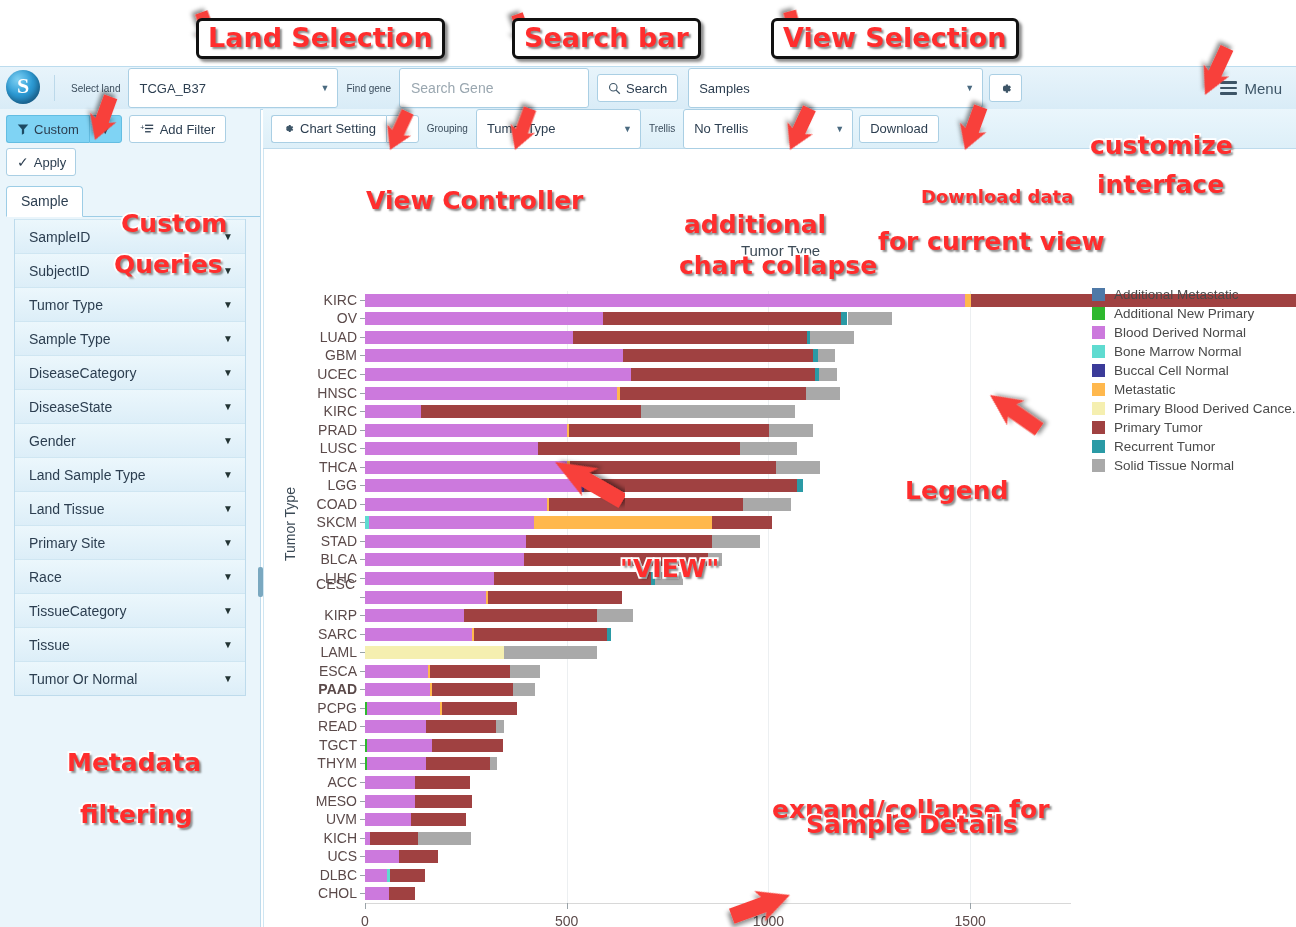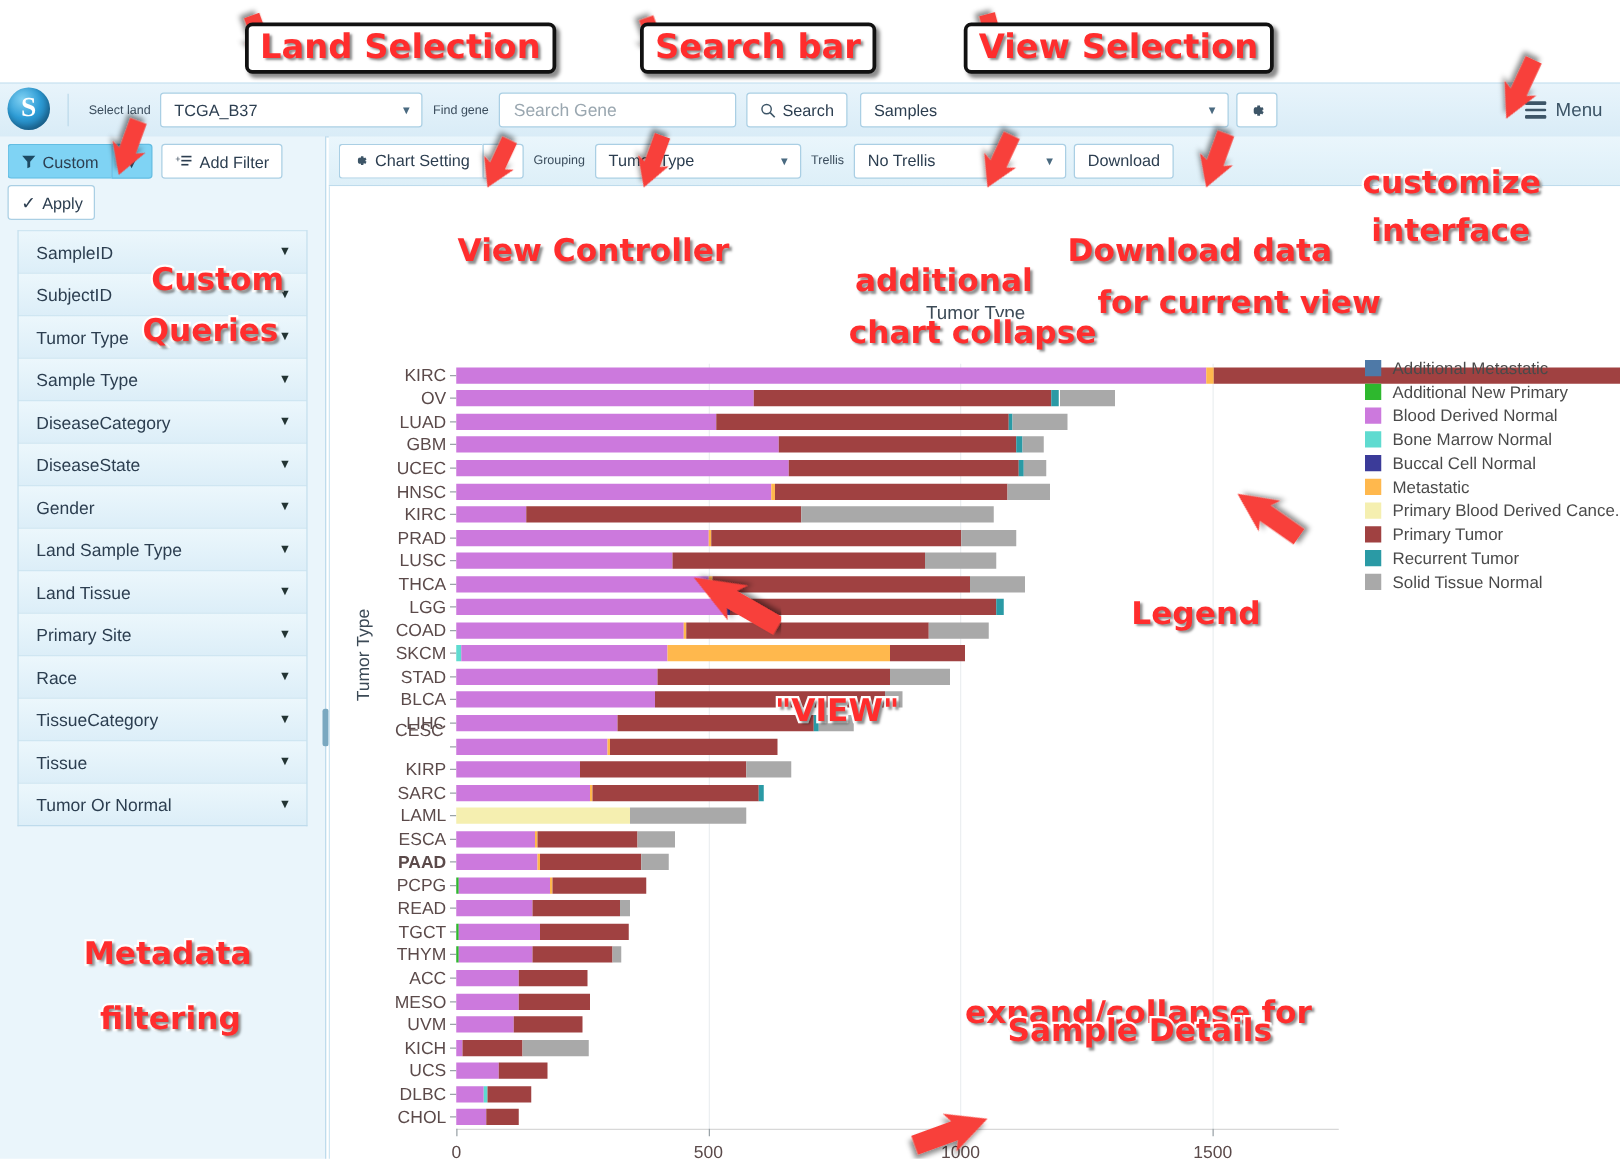--- a/index.html
+++ b/index.html
@@ -19,21 +19,21 @@
   .logo .ball{
     width:34px;height:34px;border-radius:50%;
     background:radial-gradient(circle at 35% 28%, #7fd0f2 0%, #2d9cd6 45%, #1a6fa8 100%);
     box-shadow:inset -2px -3px 6px rgba(0,0,0,.3);
     display:flex;align-items:center;justify-content:center;}
   .logo .ball span{color:#fff;font-size:22px;font-weight:bold;
     font-family:"Liberation Serif",serif;line-height:1;transform:translateY(-1px);}
   .sep{width:1px;height:26px;background:#bcd9ea;margin:0 8px;}
   .lbl{font-size:10px;color:#3a4c5c;padding:0 8px;white-space:nowrap;}
   .ctl{
-    height:28px;border:1px solid #aacfe4;background:#fff;border-radius:3px;
+    height:40px;border:1px solid #aacfe4;background:#fff;border-radius:3px;
     display:flex;align-items:center;box-sizing:border-box;}
   .ctl.sel{justify-content:space-between;padding:0 8px 0 10px;}
   .ctl .caret{color:#4a6a80;font-size:9px;}
   .ctl input{border:0;outline:0;width:100%;font-size:14px;color:#333;
     font-family:"Liberation Sans",sans-serif;background:transparent;}
   .ctl input::placeholder{color:#9aa7b0;}
   .btn{
     height:28px;padding:0 10px;border:1px solid #aacfe4;background:#fff;
     border-radius:3px;display:flex;align-items:center;gap:5px;
     font-size:13px;color:#2c3e50;cursor:pointer;box-sizing:border-box;}
@@ -232,21 +232,21 @@
     <div class="anno box" style="left: 196px; top: 18px; font-size: 27px;">Land Selection</div>
     <div class="anno box" style="left: 771px; top: 18px; font-size: 27px;">View Selection</div>
     <div class="anno box" style="left: 512px; top: 18px; font-size: 27px;">Search bar</div>
     <div class="anno" style="left: 1090px; top: 131px; font-size: 25px;">customize</div>
     <div class="anno" style="left: 1097px; top: 170px; font-size: 25px;">interface</div>
     <div class="anno" style="left: 366px; top: 186px; font-size: 25px;">View Controller</div>
     <div class="anno" style="left: 121px; top: 209px; font-size: 25px;">Custom</div>
     <div class="anno" style="left: 114px; top: 250px; font-size: 25px;">Queries</div>
     <div class="anno" style="left: 684px; top: 210px; font-size: 25px;">additional</div>
     <div class="anno" style="left: 679px; top: 251px; font-size: 25px;">chart collapse</div>
-    <div class="anno" style="left: 854px; top: 186px; font-size: 25px;">Download data</div>
+    <div class="anno" style="left: 921px; top: 186px; font-size: 18px;">Download data</div>
     <div class="anno" style="left: 878px; top: 227px; font-size: 25px;">for current view</div>
     <div class="anno" style="left: 905px; top: 476px; font-size: 25px;">Legend</div>
     <div class="anno" style="left: 620px; top: 554px; font-size: 25px;">"VIEW"</div>
     <div class="anno" style="left: 67px; top: 748px; font-size: 25px;">Metadata</div>
     <div class="anno" style="left: 80px; top: 800px; font-size: 25px;">filtering</div>
     <div class="anno" style="left: 772px; top: 795px; font-size: 25px;">expand/collapse for</div>
     <div class="anno" style="left: 806px; top: 810px; font-size: 25px;">Sample Details</div>
   </div>
 
 <div id="app">
@@ -318,20 +318,23 @@
           <rect x="6" y="10" width="7" height="1.6" fill="#2c3e50"></rect>
         </svg>
         <span>Add Filter</span>
       </div>
     </div>
     <div class="applyrow">
       <div class="btn" style="width:70px;">
         <span style="font-size:14px;">✓</span>
         <span>Apply</span>
       </div>
+    </div>
+    <div class="tabs">
+      <div class="tab">Sample</div>
     </div>
     <div class="facets" id="facetList">
         <div class="facet">
           <span>SampleID</span>
           <span class="caret">▼</span>
         </div>
         <div class="facet">
           <span>SubjectID</span>
           <span class="caret">▼</span>
         </div>

